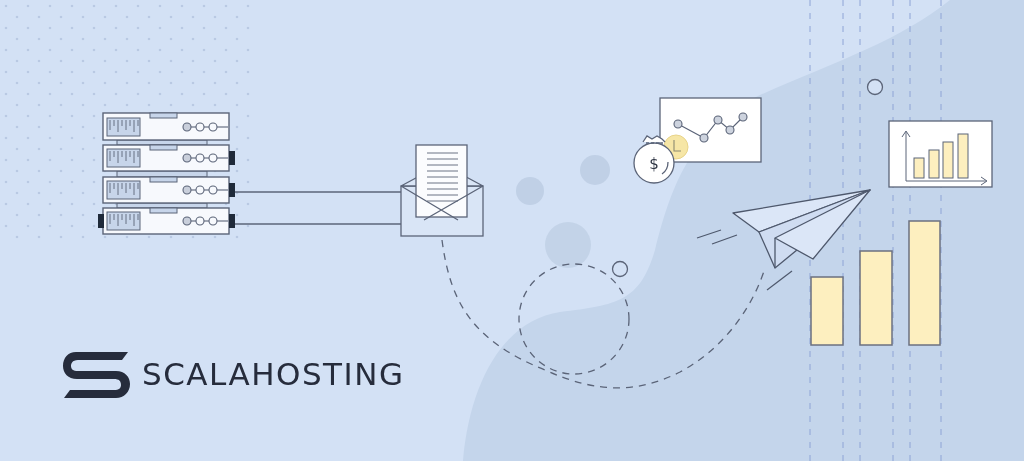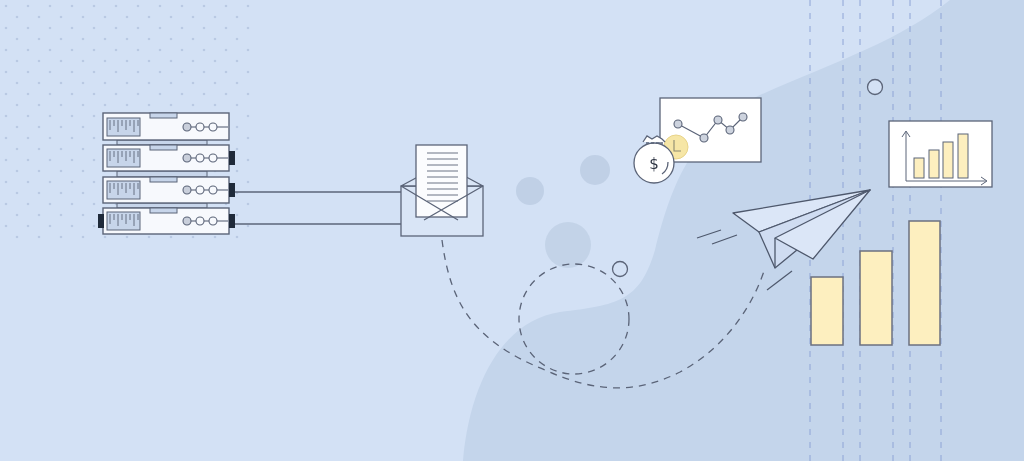--- a/index.html
+++ b/index.html
@@ -185,13 +185,20 @@
       <polygon points="775,238 870,190 813,259" fill="#dbe6f7"></polygon>
       <line x1="775" y1="238" x2="775" y2="268"></line>
       <g fill="none" stroke-width="1.2">
         <line x1="697" y1="238" x2="721" y2="230"></line>
         <line x1="712" y1="244" x2="737" y2="235"></line>
         <line x1="767" y1="290" x2="792" y2="271"></line>
       </g>
     </g>
   </svg>
 
+  <div class="brand">
+    <svg width="70" height="52" viewBox="0 0 70 52">
+      <path d="M14,4 H66 L60,12 H16 C10,12 9,16 9,18 C9,21 11,23 16,23 H54 C63,23 68,29 68,36 C68,44 62,50 54,50 H2 L8,42 H52 C57,42 59,40 59,37 C59,33 57,31 52,31 H15 C6,31 1,25 1,18 C1,10 6,4 14,4 Z" fill="#262c3c"></path>
+      <path d="M16,15 H52 C57,15 60,18 60,22" fill="none" stroke="#d3e1f5" stroke-width="0"></path>
+    </svg>
+    <span class="brand-name">SCALAHOSTING</span>
+  </div>
 </div>
 
 </body></html>

